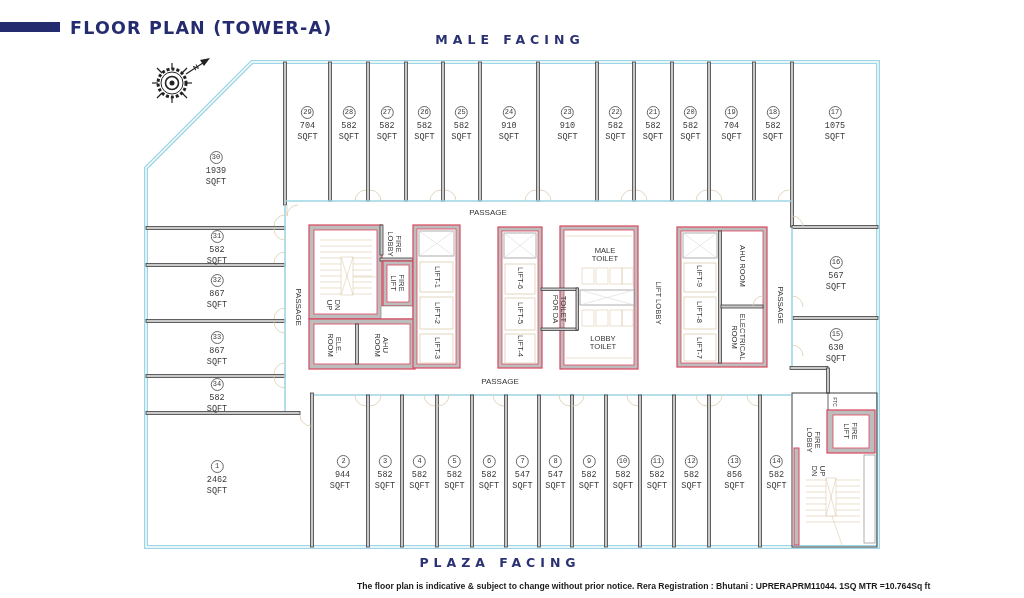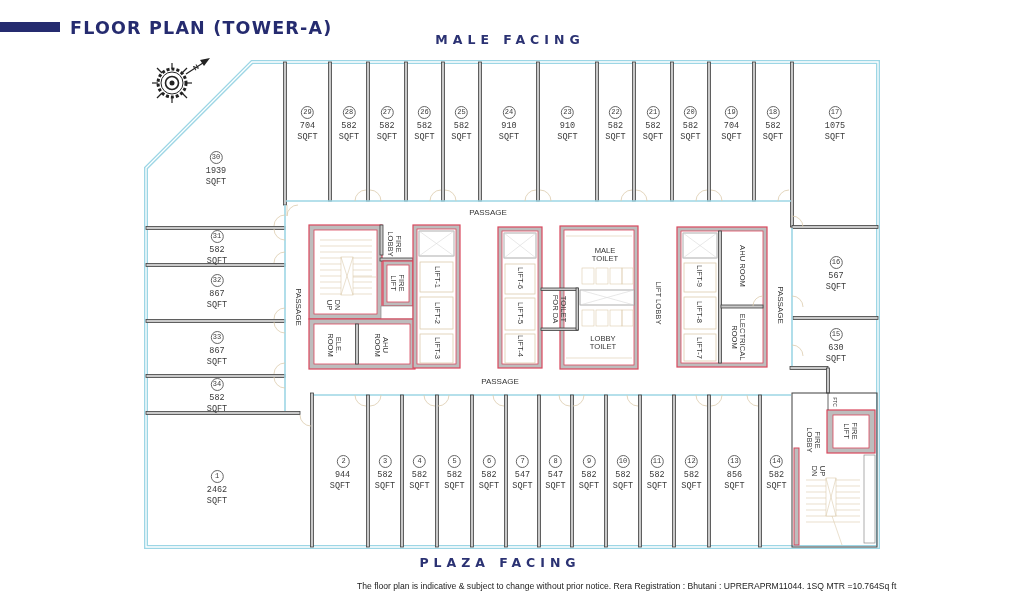--- a/index.html
+++ b/index.html
@@ -1,20 +1,20 @@
 <!DOCTYPE html>
 <html><head>
 <meta charset="utf-8">
 <style>
   html, body { margin:0; padding:0; background:#ffffff; }
   body { width:1024px; height:598px; position:relative; overflow:hidden; font-family:"Liberation Sans", sans-serif; }
   .title-bar { position:absolute; left:0; top:22px; width:60px; height:10px; background:#252b6f; }
   .title { position:absolute; left:70px; top:18px; font-size:17.5px; font-weight:bold; letter-spacing:1.2px; color:#252b6f; white-space:nowrap; font-family:"DejaVu Sans", sans-serif; }
   .facing { position:absolute; transform:translateX(-50%); font-size:12.5px; font-weight:bold; letter-spacing:5px; color:#2b3273; white-space:nowrap; font-family:"DejaVu Sans", sans-serif; }
-  .footer { position:absolute; left:357px; top:581px; font-size:8.6px; font-weight:normal; color:#1b1b1b; white-space:nowrap; }
+  .footer { position:absolute; left:357px; top:581px; font-size:8.6px; font-weight:bold; color:#1b1b1b; white-space:nowrap; }
   svg.plan { position:absolute; left:0; top:0; width:1024px; height:598px; }
   .wall { fill:#c9c9c9; stroke:#3f3f3f; stroke-width:0.8; }
   .glass { stroke:#9dd6e5; stroke-width:1.6; fill:none; }
   .door { stroke:#dccbad; stroke-width:0.8; fill:none; }
   .stair { stroke:#dccbad; stroke-width:0.6; fill:none; }
   .core-outer { fill:#bdbdbd; stroke:#d9475c; stroke-width:1.2; }
   .core-inner { fill:#ffffff; stroke:#d9475c; stroke-width:0.8; }
   .cab { fill:#ffffff; stroke:#dccbad; stroke-width:0.8; }
   .shaft { fill:#ffffff; stroke:#8a8a8a; stroke-width:0.7; }
   .shaft-x { stroke:#d9d9d9; stroke-width:0.6; }
@@ -333,21 +333,21 @@
 <div class="unit" style="left:217px; top:331px;">
   <div class="unit-no">33</div>
   <div class="unit-area">867</div>
   <div class="unit-uom">SQFT</div>
 </div>
 <div class="unit" style="left:217px; top:378px;">
   <div class="unit-no">34</div>
   <div class="unit-area">582</div>
   <div class="unit-uom">SQFT</div>
 </div>
-<div class="unit" style="left:217px; top:470px;align-items:center;">
+<div class="unit" style="left:217px; top:460px;align-items:center;">
   <div class="unit-no">1</div>
   <div class="unit-area">2462</div>
   <div class="unit-uom">SQFT</div>
 </div>
 
 <div class="unit" style="left:340px; top:455px;align-items:flex-end;">
   <div class="unit-no">2</div>
   <div class="unit-area">944</div>
   <div class="unit-uom">SQFT</div>
 </div>

